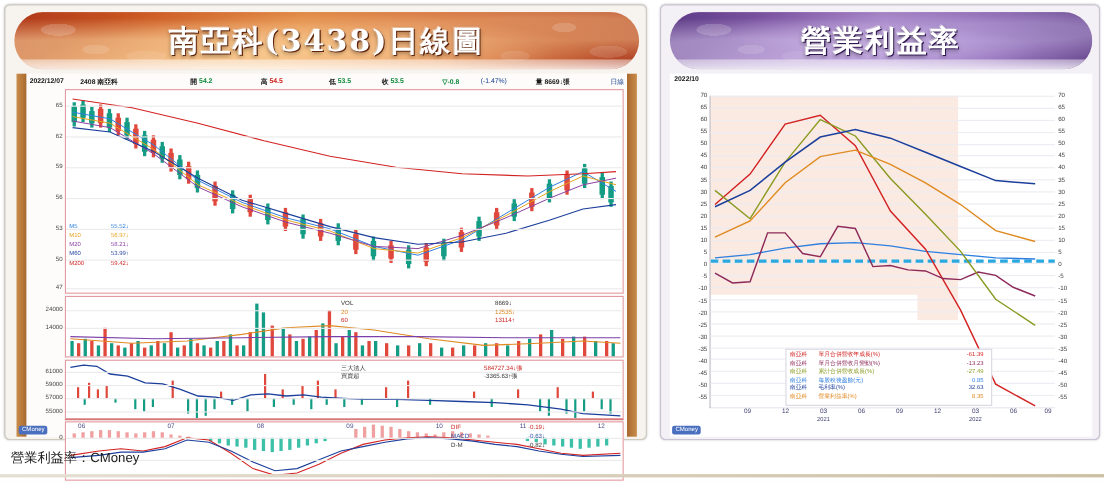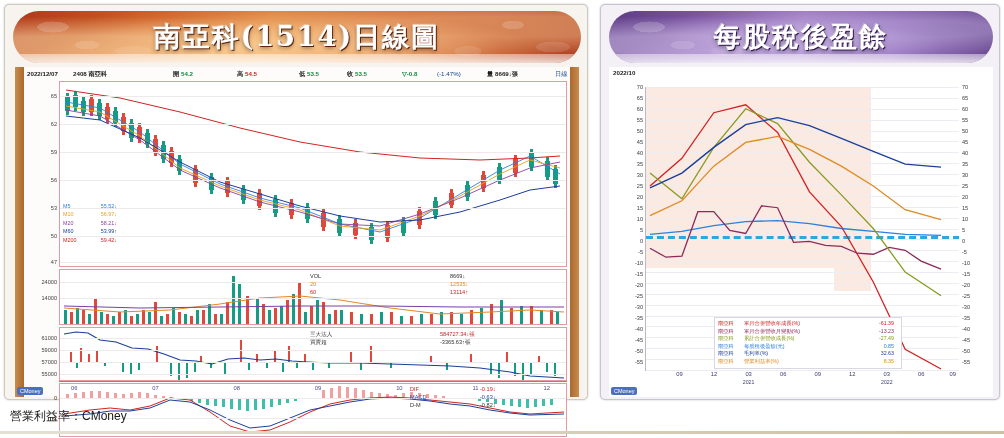--- a/index.html
+++ b/index.html
@@ -135,21 +135,21 @@
                  background:linear-gradient(90deg,#e6e0d4,#cdbfa4); }
   svg { display:block; }
 </style>
 </head>
 <body>
 
 <div class="panel" id="left-panel">
 
   <div class="banner" id="left-banner">
     <div class="leafy"></div>
-    <div class="banner-title">南亞科(1514)日線圖</div>
+    <div class="banner-title">南亞科(3438)日線圖</div>
     <div class="banner-gloss"></div>
   </div>
 
   <div id="lchart">
     <div class="sidebar-l"></div>
     <div class="sidebar-r"></div>
 
     <div class="quote-row">
       <span class="q-dark" style="left:0">2022/12/07</span>
       <span class="q-dark" style="left:46px">2408 南亞科</span>
@@ -544,21 +544,21 @@
     </div>
 
     <div class="cmoney-badge">CMoney</div>
   </div>
 </div>
 
 <div class="panel" id="right-panel">
 
   <div class="banner" id="right-banner">
     <div class="leafy"></div>
-    <div class="banner-title">每股稅後盈餘</div>
+    <div class="banner-title">營業利益率</div>
     <div class="banner-gloss"></div>
   </div>
 
   <div id="rchart">
     <div class="r-date">2022/10</div>
 
     <div id="r-plot">
       <div class="r-shade" style="left:0; top:0; width:60%; height:64%"></div>
       <div class="r-shade" style="left:60%; top:0; width:12%; height:72%"></div>
 

